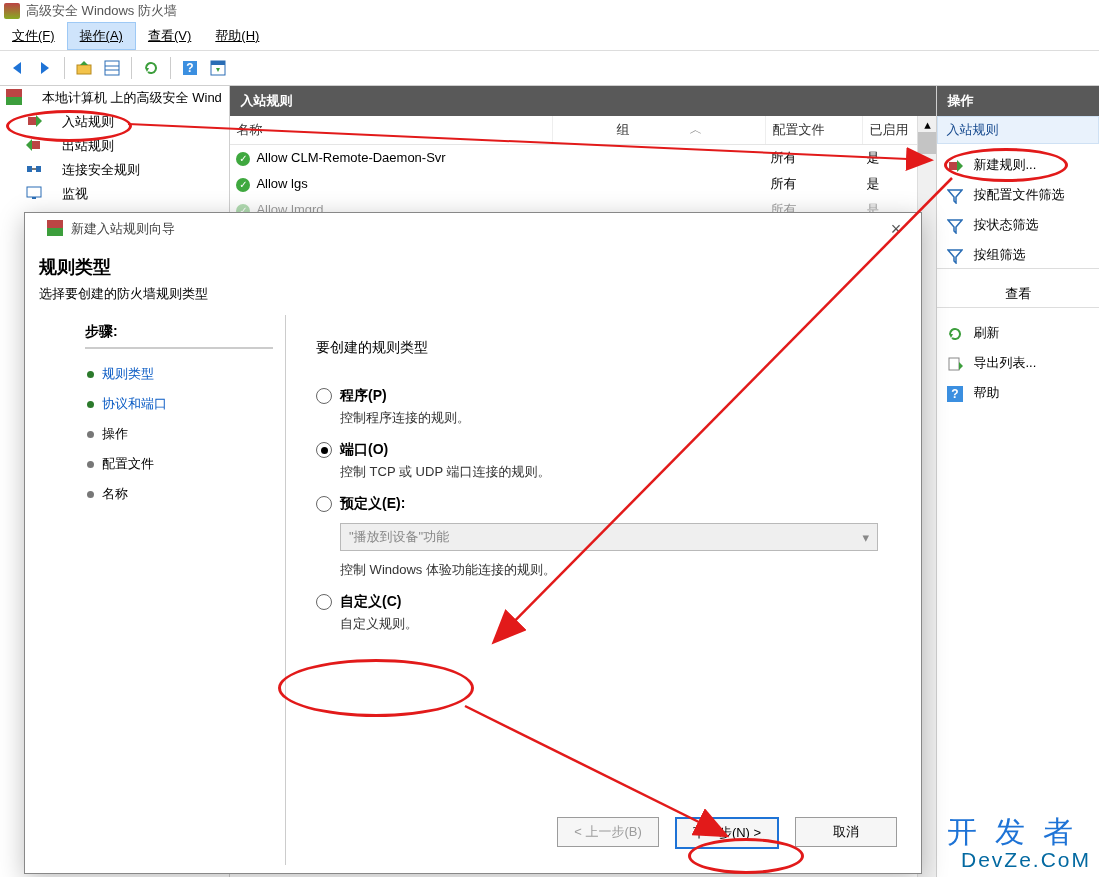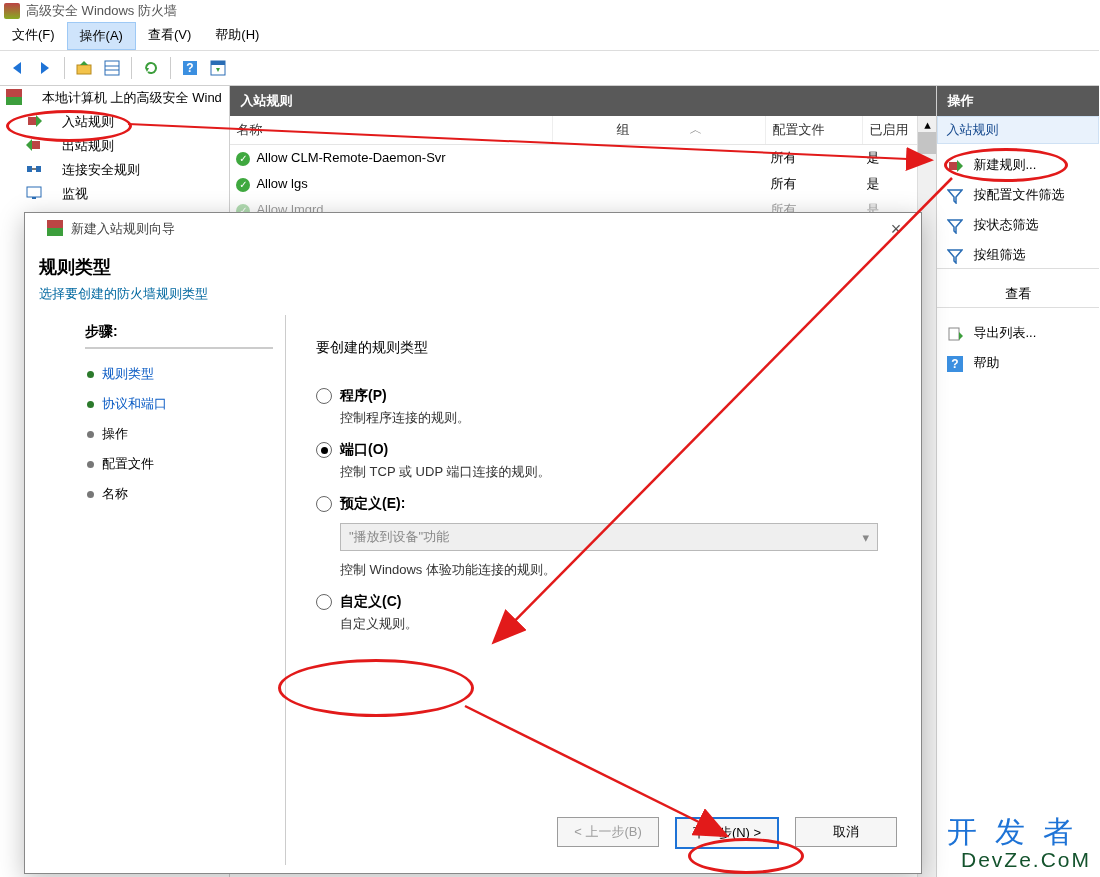--- a/index.html
+++ b/index.html
@@ -1,21 +1,21 @@
 <!DOCTYPE html>
 <html><head>
 <meta charset="utf-8">
 <style>
   html,body{margin:0;padding:0;font-family:"Microsoft YaHei","Segoe UI",Arial,sans-serif;font-size:13px;color:#000;background:#fff;}
   .root{width:1099px;height:877px;position:relative;overflow:hidden;border:0;}
   
   .title-area{display:flex;align-items:center;height:22px;padding:0 4px;color:#555;}
   .title-area .ic{width:16px;height:16px;margin-right:6px;background:linear-gradient(#b44,#8a2);border-radius:2px;}
   
-  .menubar{display:flex;height:28px;align-items:flex-start;border-bottom:1px solid #ddd;}
+  .menubar{display:flex;height:28px;align-items:center;border-bottom:1px solid #ddd;text-decoration:underline;}
   .menubar .item{padding:4px 12px;cursor:default;}
   .menubar .item.sel{background:#cfe4fb;border:1px solid #9ec9f5;}
   
   .toolbar{display:flex;align-items:center;height:34px;border-bottom:1px solid #cfcfcf;padding:0 4px;gap:2px;}
   .toolbar .sep{width:1px;height:22px;background:#ccc;margin:0 4px;}
   .tbtn{width:24px;height:24px;display:flex;align-items:center;justify-content:center;border:1px solid transparent;}
   
   .main{display:flex;height:calc(100% - 84px);}
   .tree{width:230px;border-right:1px solid #cfcfcf;overflow:hidden;position:relative;}
   .tree-row{display:flex;align-items:center;height:24px;padding-left:6px;gap:20px;}
@@ -36,21 +36,21 @@
   .actions .act{display:flex;align-items:flex-end;height:30px;padding:0 10px;gap:10px;}
   .aicon{width:16px;height:16px;display:inline-block;}
   .actions hr{border:none;border-top:1px solid #ddd;margin:4px 0;}
   
   .dialog{position:absolute;left:24px;top:212px;width:896px;height:660px;background:#fff;border:1px solid #888;box-shadow:0 6px 24px rgba(0,0,0,.25);}
   .dlg-title{height:32px;display:flex;align-items:center;padding:0 10px;justify-content:space-between;}
   .dlg-title .ttl{display:flex;align-items:center;gap:8px;color:#444;padding-left:12px;}
   .dlg-close{font-size:18px;color:#555;cursor:default;width:30px;text-align:center;}
   .dlg-head{padding:6px 14px 12px;border-bottom:0;}
   .dlg-head h2{margin:4px 0 6px;font-size:18px;}
-  .dlg-head p{margin:0;color:#0369a1;font-size:13px;}
+  .dlg-head p{margin:0;color:#000000;font-size:13px;}
   .dlg-body{display:flex;height:calc(100% - 110px);margin-left:48px;}
   .steps{width:212px;border-right:1px solid #ccc;background:#fff;padding-top:0;}
   .steps h4{margin:8px 12px 10px;font-size:14px;border-bottom:2px solid #ccc;padding-bottom:6px;}
   .step{display:flex;align-items:center;height:30px;padding:0 14px;gap:8px;}
   .dot{width:7px;height:7px;border-radius:50%;background:#2c7a2c;}
   .dot.grey{background:#777;}
   .step.active{color:#0a5bc4;}
   .right{flex:1;padding:24px 30px;position:relative;}
   .right .prompt{font-size:14px;margin-bottom:30px;}
   .opt{margin:14px 0 6px;display:flex;flex-direction:column;gap:4px;}
@@ -60,21 +60,21 @@
   .radio.sel::after{content:"";width:7px;height:7px;border-radius:50%;background:#000;}
   .combo{margin:6px 0 6px 24px;width:520px;height:26px;background:#efefef;border:1px solid #b9b9b9;color:#888;display:flex;align-items:center;justify-content:space-between;padding:0 8px;}
   .dlg-btns{position:absolute;right:24px;bottom:16px;display:flex;gap:16px;}
   .btn{min-width:100px;height:28px;border:1px solid #9c9c9c;background:#f6f6f6;display:flex;align-items:center;justify-content:center;font-size:13px;}
   .btn.dis{color:#9c9c9c;}
   
   .annot{position:absolute;pointer-events:none;}
   .ell{border:3px solid #e21a1a;border-radius:50%;}
   .watermark{position:absolute;right:8px;bottom:6px;text-align:right;line-height:1.1;}
   .watermark .l1{color:#1e73d6;font-size:30px;letter-spacing:18px;font-family:"SimSun",serif;}
-  .watermark .l2{color:#14532d;font-size:21px;letter-spacing:2px;font-family:Arial;}
+  .watermark .l2{color:#0369a1;font-size:21px;letter-spacing:2px;font-family:Arial;}
   svg.arrow{position:absolute;overflow:visible;}
 </style>
 </head>
 <body>
 <div class="root">
 
 <div class="title-area">
   <span class="ic"></span>
   <span>高级安全 Windows 防火墙</span>
 </div>
@@ -236,20 +236,27 @@
       <span class="aicon"><svg width="16" height="16">
               <polygon points="1,2 15,2 9,9 9,15 7,13 7,9" fill="none" stroke="#2a6db5" stroke-width="1.5"></polygon>
             </svg></span>
       <span>按组筛选</span>
     </div>
     <hr>
     <div class="act" style="justify-content:center">
       <span>查看</span>
     </div>
     <hr>
+    <div class="act">
+      <span class="aicon"><svg width="16" height="16">
+              <path d="M3 8a5 5 0 1 1 2 4" fill="none" stroke="#3c9e3c" stroke-width="2"></path>
+              <polygon points="2,8 6,8 4,12" fill="#3c9e3c"></polygon>
+            </svg></span>
+      <span>刷新</span>
+    </div>
     <div class="act">
       <span class="aicon"><svg width="16" height="16">
               <rect x="2" y="2" width="10" height="12" fill="#fff" stroke="#888"></rect>
               <polygon points="12,6 16,10 12,14" fill="#3c9e3c"></polygon>
             </svg></span>
       <span>导出列表...</span>
     </div>
     <div class="act">
       <span class="aicon"><svg width="16" height="16">
               <rect width="16" height="16" fill="#3b8fe0"></rect>

